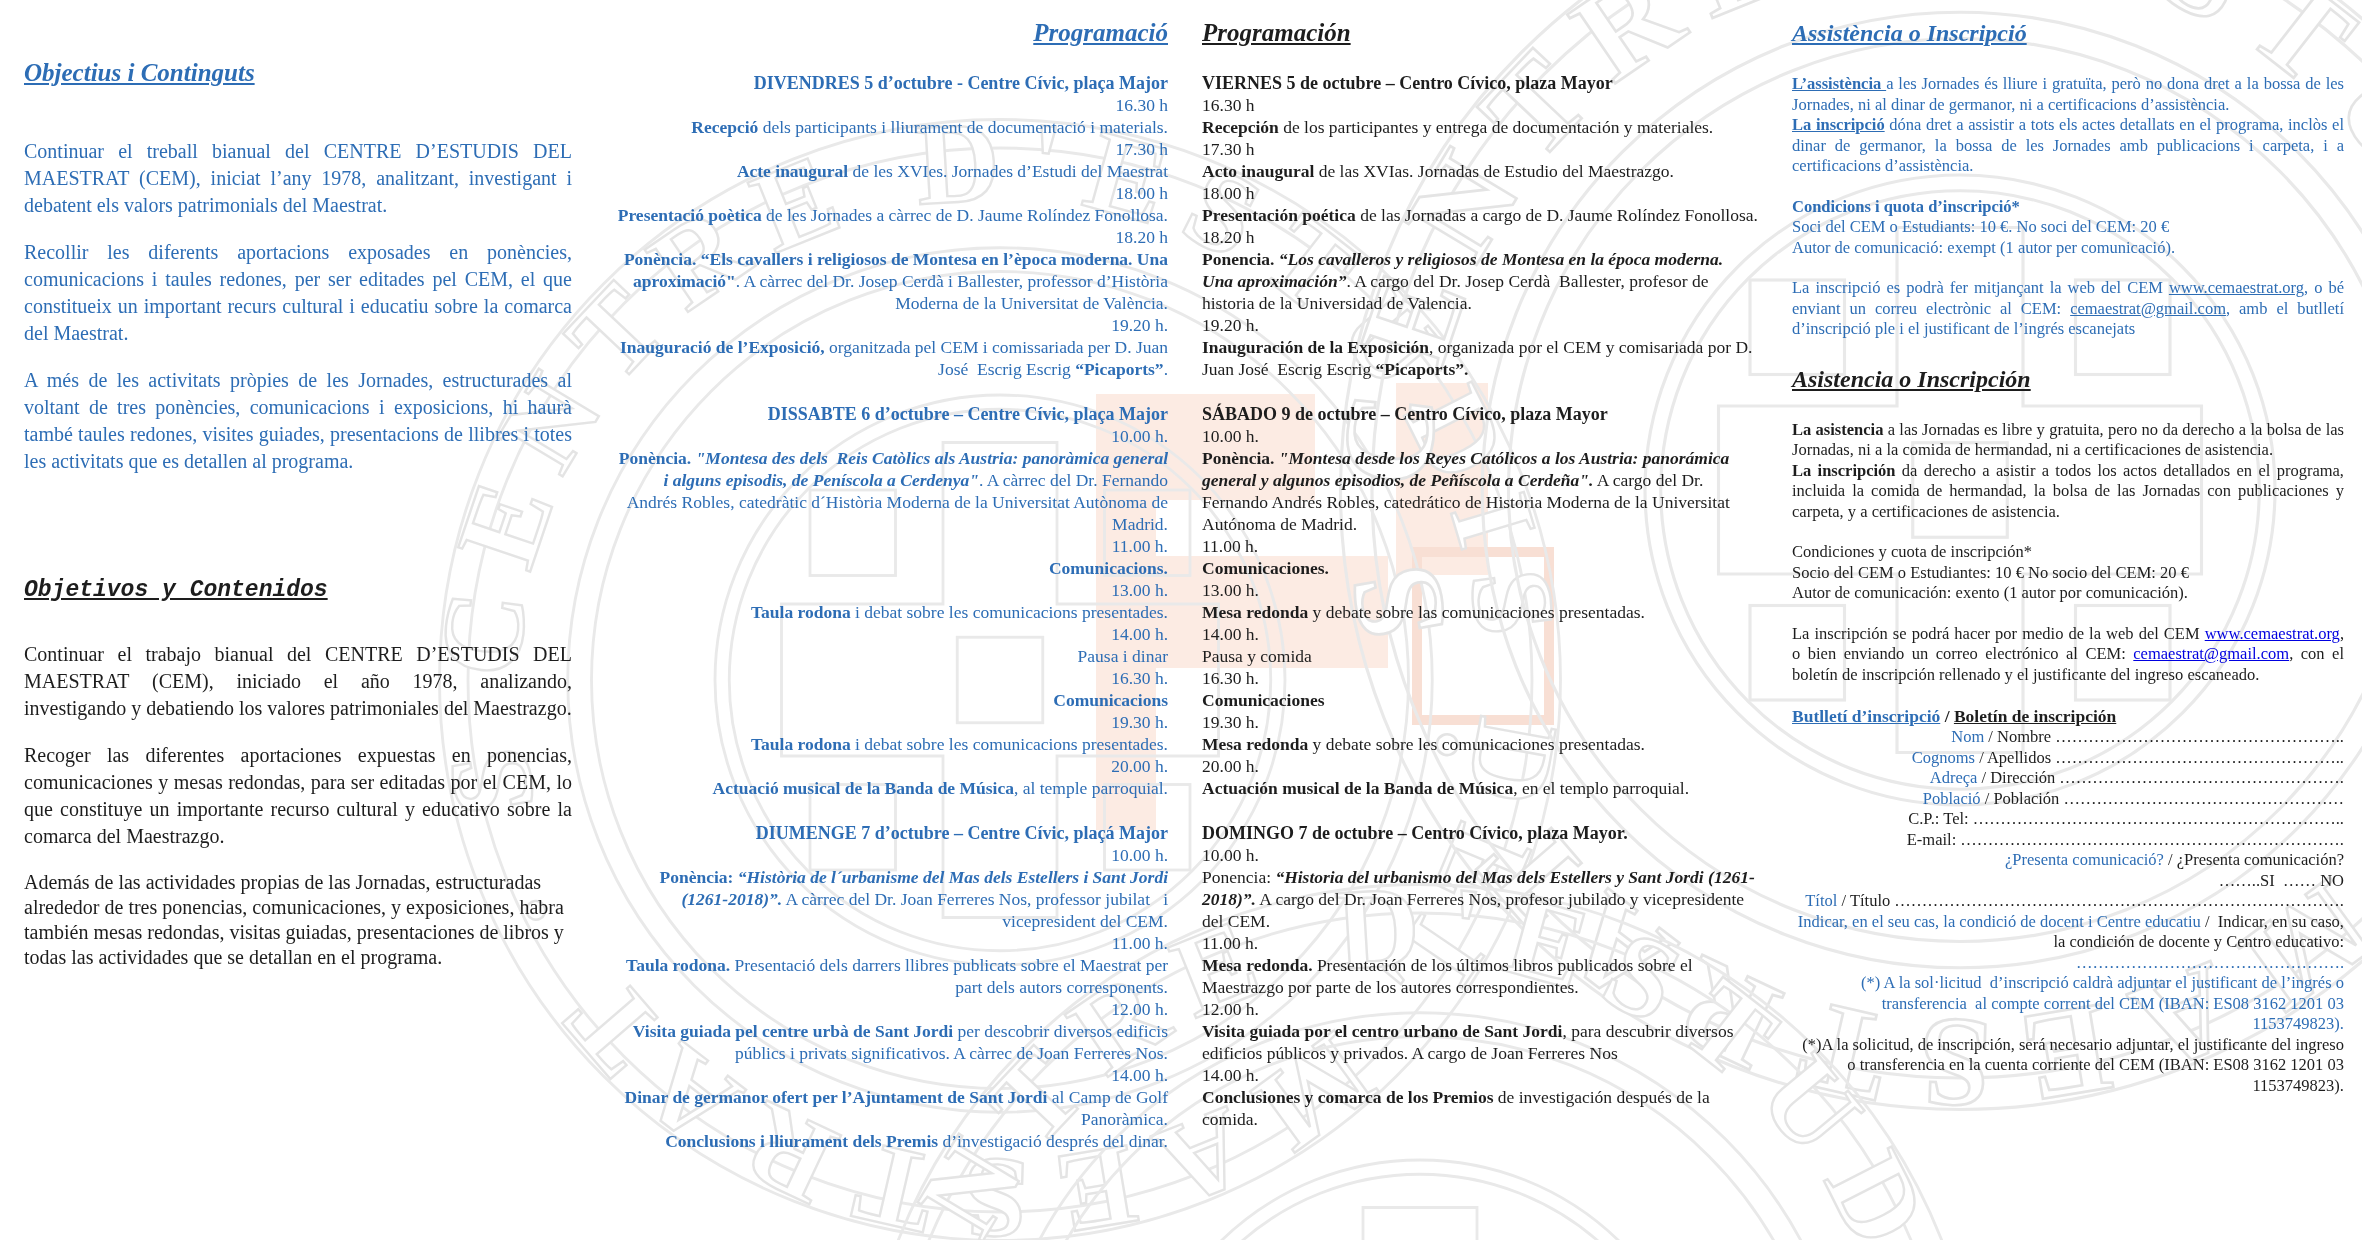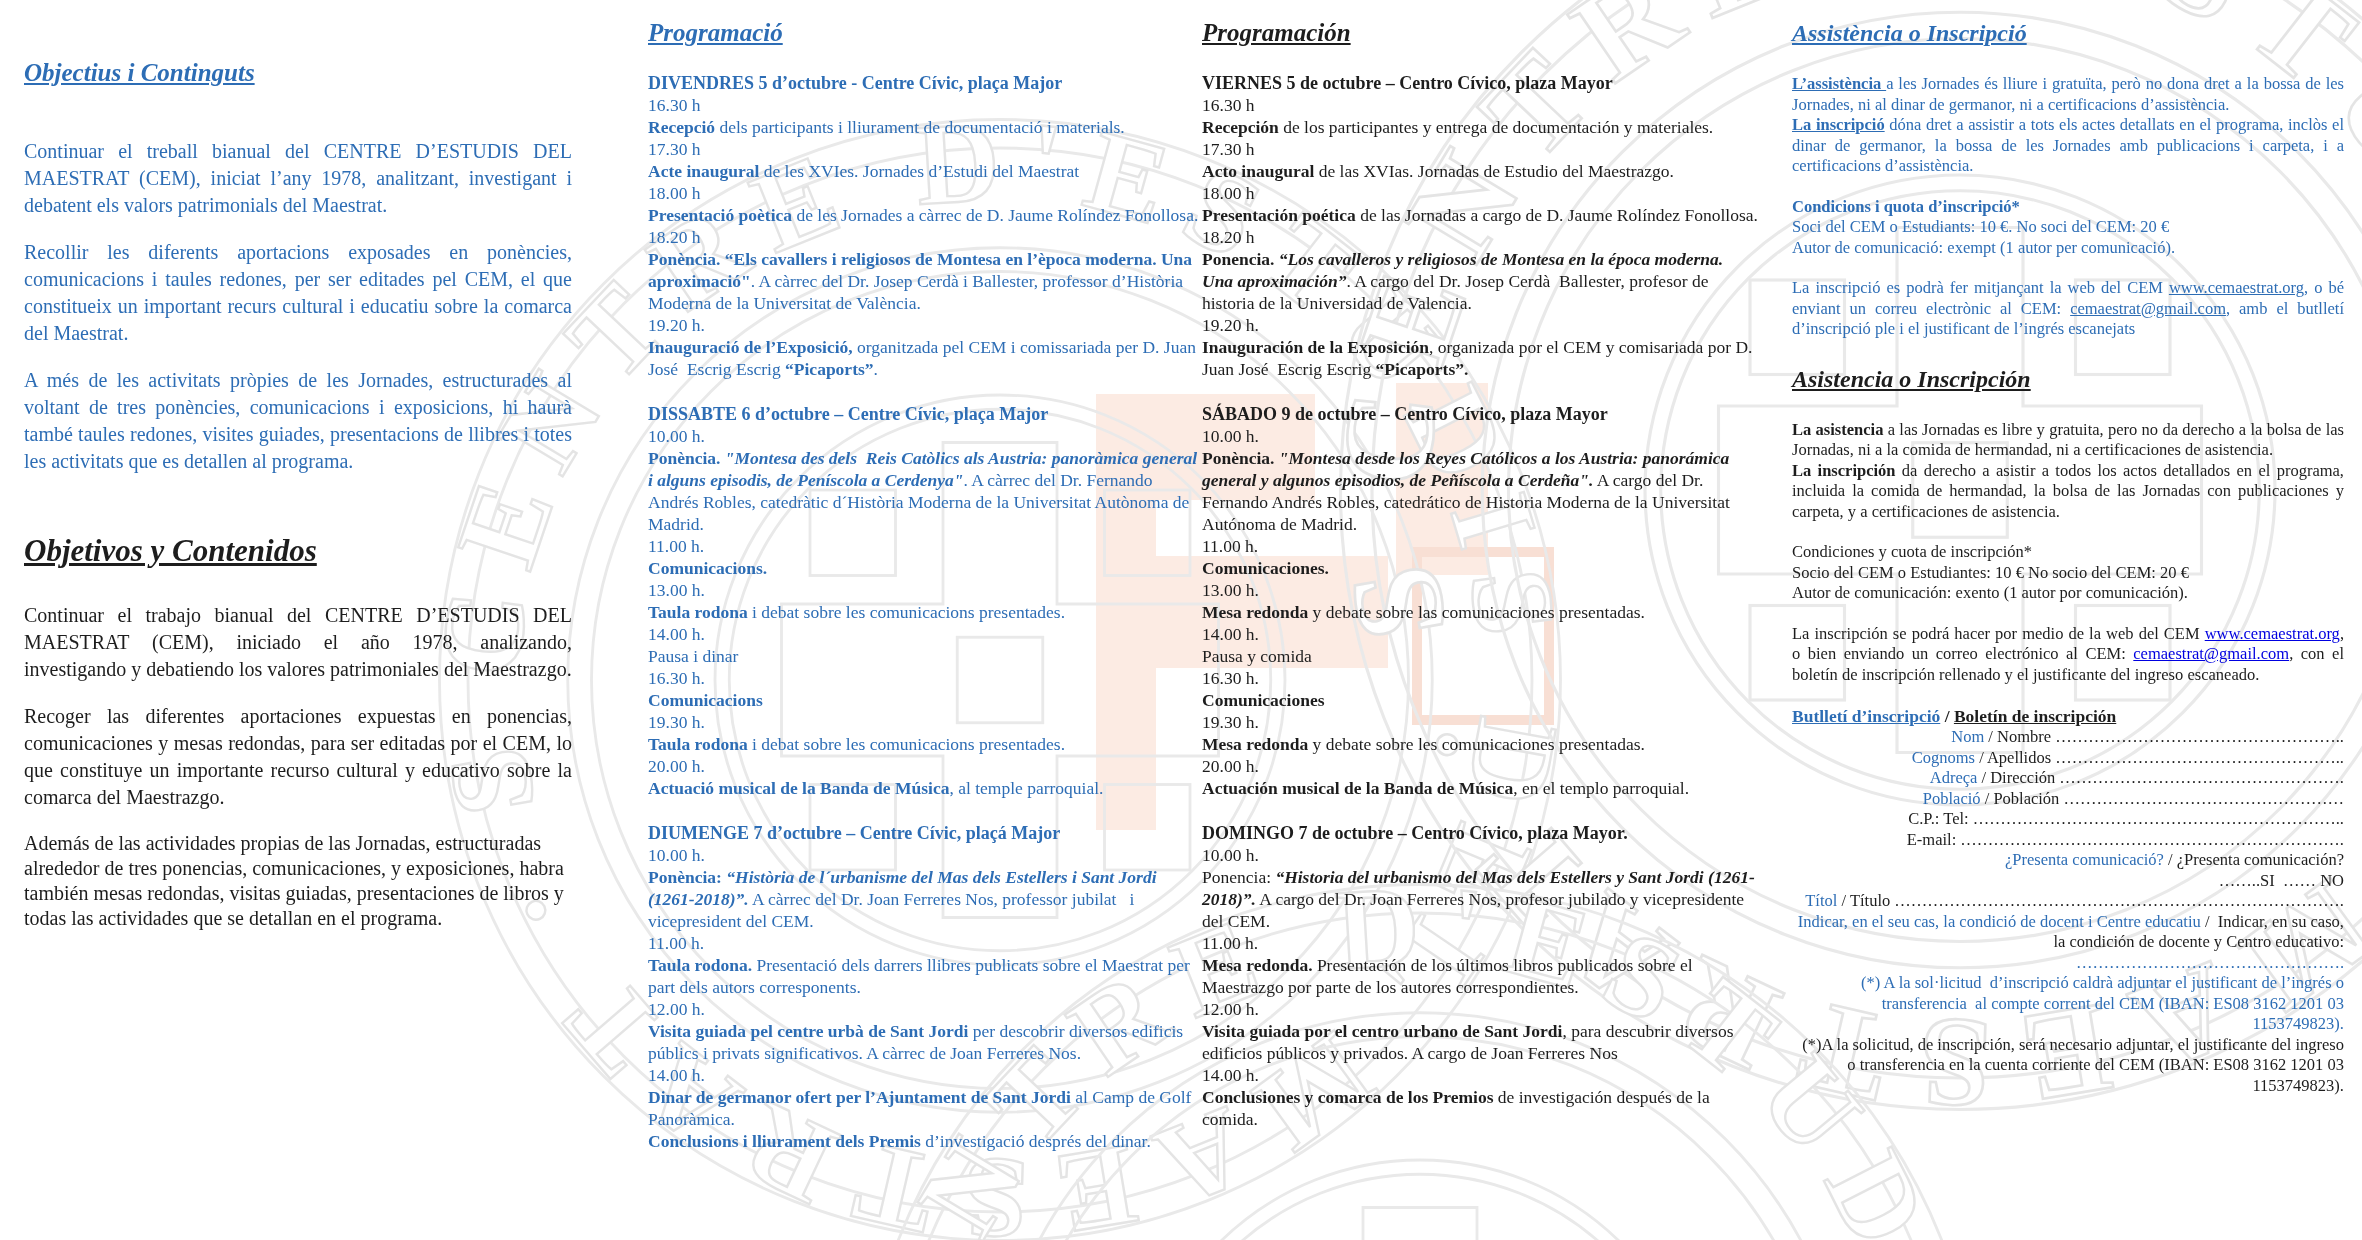--- a/index.html
+++ b/index.html
@@ -6,27 +6,27 @@
   html,body{margin:0;padding:0;background:#fff;}
   .page{position:relative;width:2362px;height:1240px;background:#ffffff;overflow:hidden;
         font-family:"Liberation Serif","DejaVu Serif",serif;color:var(--black);}
   
   .pk{position:absolute;background:var(--pink);z-index:0;}
   .pk-outline{position:absolute;border:10px solid #f8dfd4;background:transparent;z-index:0;}
   svg.wm{position:absolute;left:0;top:0;z-index:1;pointer-events:none;}
   
   .col{position:absolute;top:0;z-index:2;}
   #col1{left:24px;width:548px;}
-  #col2{left:648px;width:556px;}
+  #col2{left:612px;width:556px;text-align:right;}
   #col3{left:1202px;width:556px;}
   #col4{left:1792px;width:552px;}
   .script-h{font-style:italic;font-weight:bold;text-decoration:underline;font-size:25px;line-height:30px;margin:0;}
   
   #col1 .h-ca{color:var(--blue);margin:58px 0 50px 0;}
-  #col1 .h-es{color:var(--black);font-size:31px;margin:61px 0 36px 0;}
+  #col1 .h-es{color:var(--black);font-size:23px;margin:100px 0 36px 0;font-family:Liberation Mono, monospace;}
   #col1 p{font-size:20px;line-height:27px;margin:0 0 20px 0;text-align:justify;}
   #c1ca{color:var(--blue);}
   #c1es{color:var(--black);}
   #c1es p:last-child{text-align:left;line-height:25px;}
   
   .prog-h{margin:18px 0 24px 0;}
   #col2{color:var(--blue);}
   #col3{color:var(--black);}
   #col2 .prog-h{color:var(--blue);}
   #col3 .prog-h{color:var(--black);}

